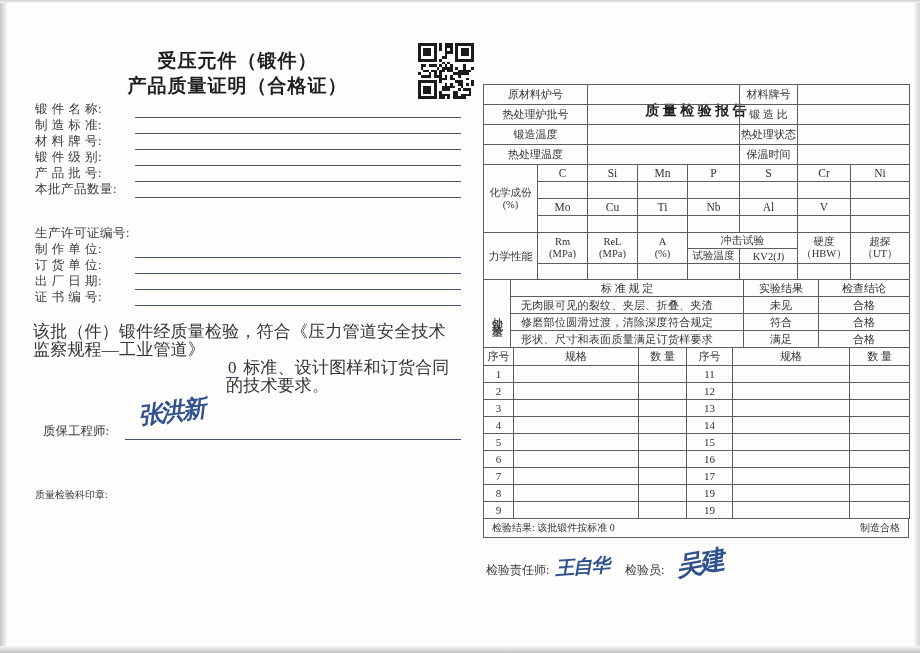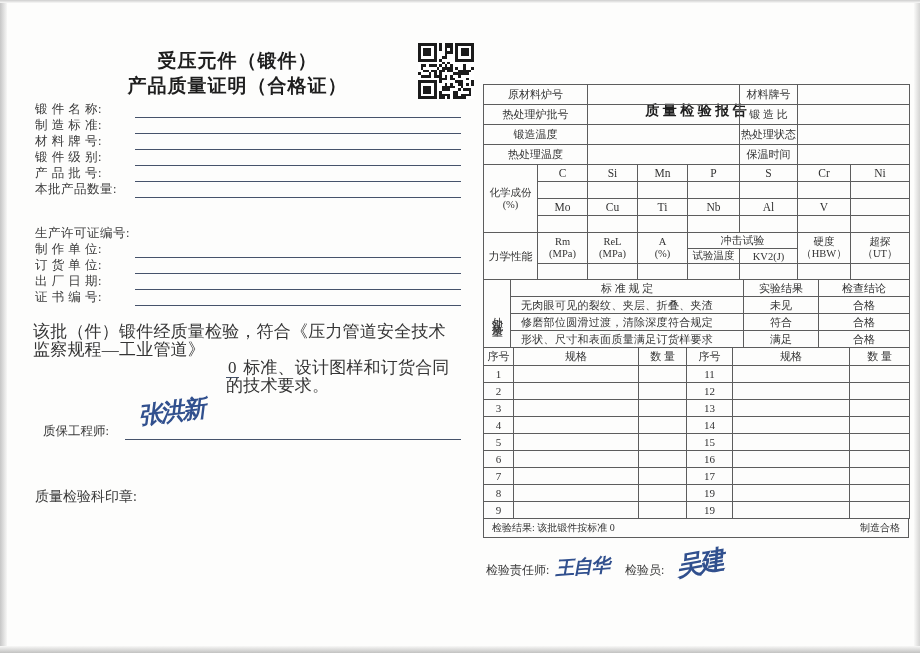--- a/index.html
+++ b/index.html
@@ -32,21 +32,21 @@
   .no-line .field-line{border-bottom:none;}
 
   .statement{position:absolute;left:3px;top:283px;width:428px;font-size:17px;
     line-height:18px;color:#343434;letter-spacing:.2px;}
   .statement .line2{display:block;text-align:left;padding-left:193px;}
   .u{border-bottom:1px solid #46536b;padding:0 2px;}
 
   .qa-row{position:absolute;left:5px;top:383px;width:426px;display:flex;align-items:flex-end;}
   .qa-label{font-size:12.5px;color:#3a3a3a;width:82px;margin-left:8px;}
   .qa-line{flex:1;border-bottom:1.2px solid #46536b;height:16px;}
-  .seal-label{position:absolute;left:5px;top:448px;font-size:14px;color:#3a3a3a;}
+  .seal-label{position:absolute;left:5px;top:448px;font-size:10px;color:#3a3a3a;}
 
   .handwriting{font-style:italic;font-weight:bold;color:#31508e;
     font-family:"Liberation Serif","DejaVu Serif",serif;}
   .sig-qa{position:absolute;left:108px;top:356px;font-size:24px;transform:rotate(-7deg);letter-spacing:-2px;}
 
   
   .report-title{position:absolute;left:0;top:2px;width:426px;text-align:center;
     font-size:14px;font-weight:bold;color:#1e1e1e;white-space:pre;margin-top:48px;}
   .report-tables{position:absolute;left:0;top:32px;width:426px;}
   table{border-collapse:collapse;table-layout:fixed;width:426px;}

